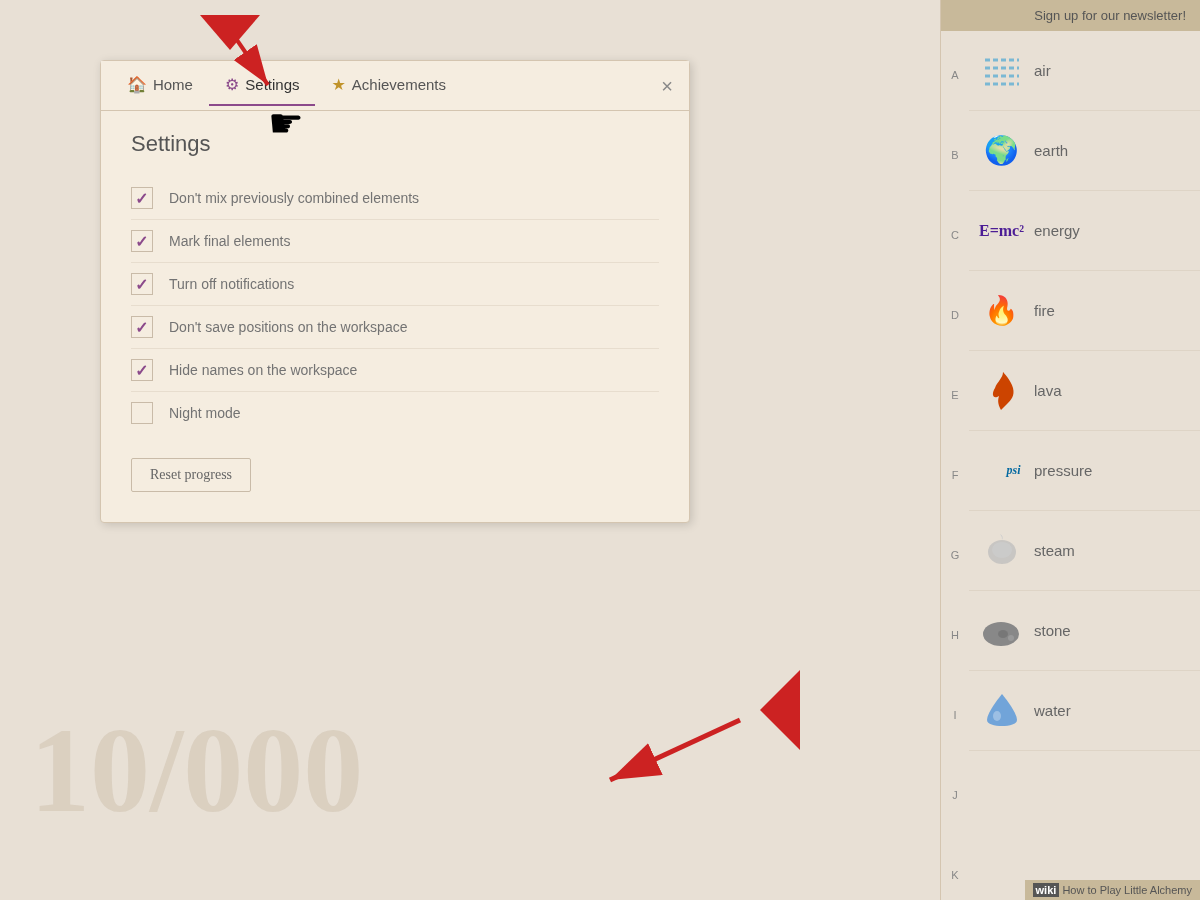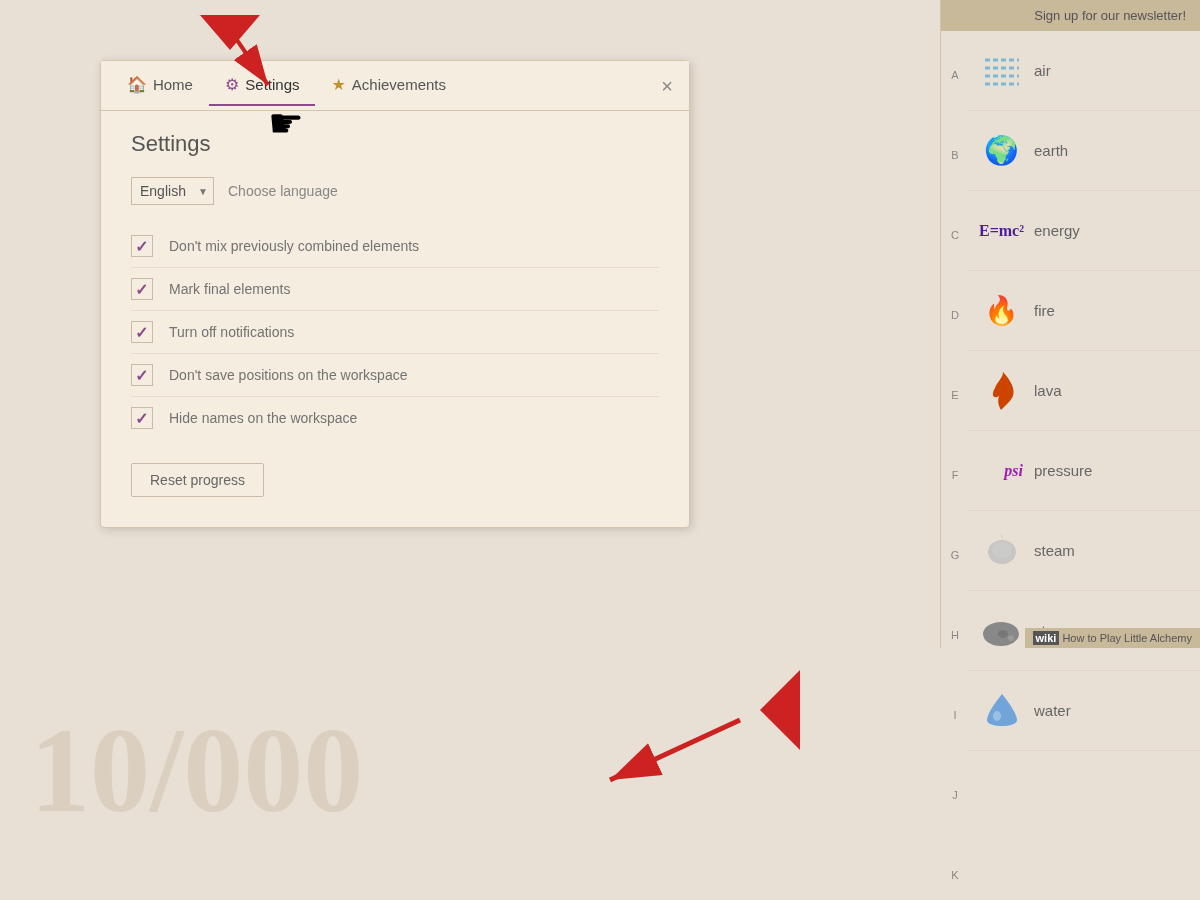--- a/index.html
+++ b/index.html
@@ -185,39 +185,40 @@
     
     .reset-btn {
       margin-top: 24px;
       padding: 8px 18px;
       background: #f5ede0;
       border: 1px solid #c9bba8;
       color: #666;
       font-size: 14px;
       cursor: pointer;
       border-radius: 2px;
+      font-family: Liberation Serif, serif;
     }
 
     
     .cursor-hand {
       position: absolute;
       top: 100px;
       left: 268px;
       font-size: 40px;
       pointer-events: none;
       z-index: 10;
     }
 
     
     .right-sidebar {
       position: absolute;
       top: 0;
       right: 0;
       width: 260px;
-      height: 648px;
+      height: 900px;
       background: #e8e0d5;
       border-left: 1px solid #d4c5b0;
       display: flex;
       flex-direction: column;
     }
 
     .newsletter-bar {
       background: #c8b99a;
       padding: 8px 14px;
       font-size: 13px;
@@ -344,32 +345,20 @@
       <span class="tab-icon achievements-icon">★</span>
       <span>Achievements</span>
     </div>
     <button class="close-btn">×</button>
   </div>
 
   <div class="modal-content">
     <h2 class="settings-title">Settings</h2>
 
     
-    <div class="language-row">
-      <div class="select-wrapper">
-        <select class="language-select">
-          <option>English</option>
-          <option>Spanish</option>
-          <option>French</option>
-          <option>German</option>
-          <option>Italian</option>
-        </select>
-      </div>
-      <span class="choose-language-label">Choose language</span>
-    </div>
 
     
     <div>
       <div class="checkbox-row">
         <div class="custom-checkbox checked"></div>
         <span class="checkbox-label">Don't mix previously combined elements</span>
       </div>
       <div class="checkbox-row">
         <div class="custom-checkbox checked"></div>
         <span class="checkbox-label">Mark final elements</span>
@@ -378,20 +367,24 @@
         <div class="custom-checkbox checked"></div>
         <span class="checkbox-label">Turn off notifications</span>
       </div>
       <div class="checkbox-row">
         <div class="custom-checkbox checked"></div>
         <span class="checkbox-label">Don't save positions on the workspace</span>
       </div>
       <div class="checkbox-row">
         <div class="custom-checkbox checked"></div>
         <span class="checkbox-label">Hide names on the workspace</span>
+      </div>
+      <div class="checkbox-row">
+        <div class="custom-checkbox"></div>
+        <span class="checkbox-label">Night mode</span>
       </div>
     </div>
 
     
     <button class="reset-btn">Reset progress</button>
   </div>
 </div>
 
 <div class="right-sidebar">
   <div class="newsletter-bar">
@@ -450,21 +443,21 @@
         <div class="element-icon">
           <svg width="38" height="42" viewBox="0 0 38 42">
             <path d="M20 2 C20 2, 28 10, 30 18 C32 26, 28 30, 24 34 C22 36, 20 38, 18 40 C16 36, 14 32, 16 26 C10 30, 8 24, 12 18 C14 12, 20 8, 20 2Z" fill="#cc4400"></path>
           </svg>
         </div>
         <span class="element-name">lava</span>
       </div>
 
       <div class="element-item">
         <div class="element-icon pressure-icon">
-          <span style="font-size:16px;font-weight:bold;font-style:italic;color:#a21caf;font-family:serif;margin-left:24px;">psi</span>
+          <span style="font-size:12px;font-weight:bold;font-style:italic;color:#0369a1;font-family:serif;margin-left:24px;">psi</span>
         </div>
         <span class="element-name">pressure</span>
       </div>
 
       <div class="element-item">
         <div class="element-icon">
           <svg width="38" height="42" viewBox="0 0 38 42">
             <ellipse cx="19" cy="22" rx="14" ry="12" fill="#bbb" opacity="0.7"></ellipse>
             <ellipse cx="19" cy="20" rx="10" ry="8" fill="#ccc" opacity="0.8"></ellipse>
             <path d="M19 10 Q19 6 17 4 Q21 6 19 10Z" fill="#ccc"></path>

